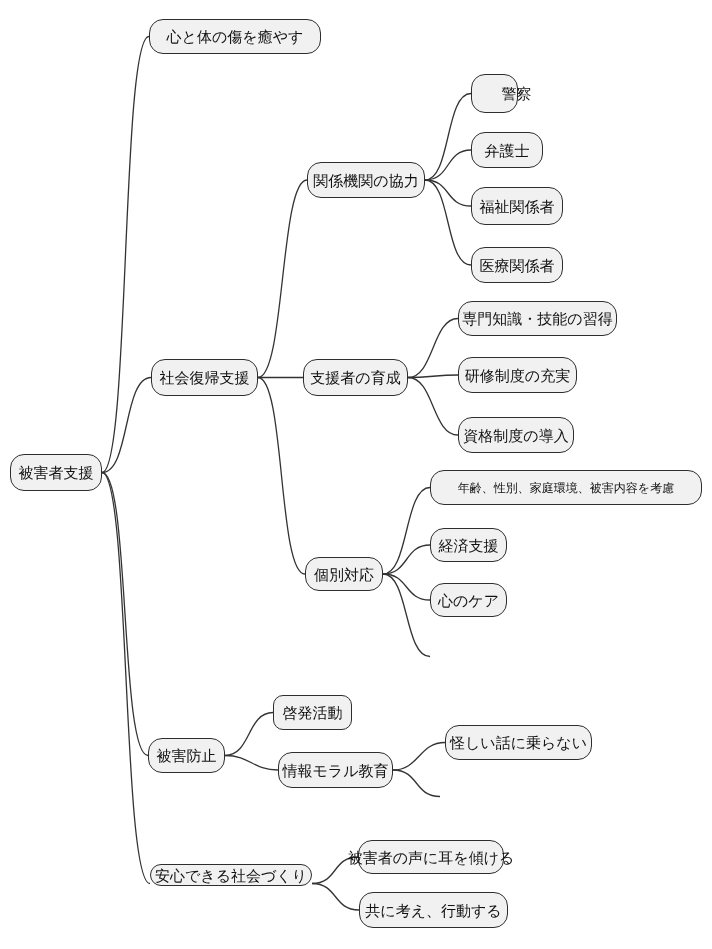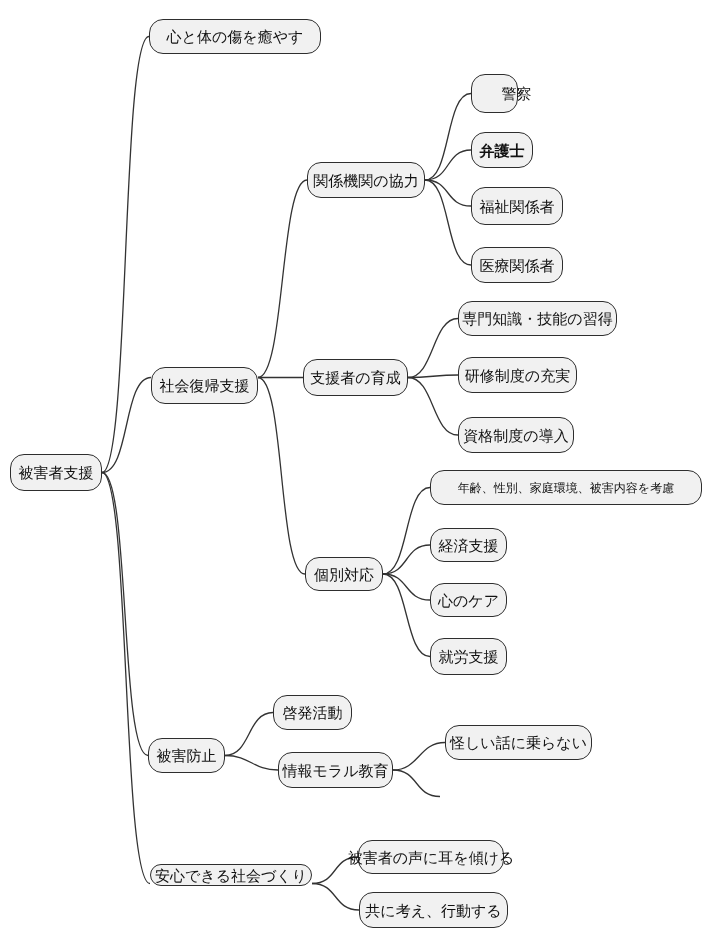--- a/index.html
+++ b/index.html
@@ -53,55 +53,54 @@
     <path d="M393,770 C419,770 419,742.5 445,742.5"></path>
     <path d="M393,770 C419,770 414,796.5 440,796.5"></path>
     <path d="M312,883.5 C338,883.5 332,857 358,857"></path>
     <path d="M312,883.5 C338,883.5 333,910 359,910"></path>
   </svg>
 
   <div class="node" style="left:10px;top:454px;width:92px;height:37px;">被害者支援</div>
 
   <div class="node" style="left:149px;top:19px;width:172px;height:35px;">心と体の傷を癒やす</div>
 
-  <div class="node" style="left:151px;top:359px;width:107px;height:37px;margin-top:8px;">社会復帰支援</div>
+  <div class="node" style="left:151px;top:359px;width:107px;height:37px;">社会復帰支援</div>
 
   <div class="node" style="left:148px;top:738px;width:77px;height:35px;">被害防止</div>
 
   <div class="node" style="left:150px;top:864px;width:162px;height:22px;">安心できる社会づくり</div>
 
   <div class="node" style="left:303px;top:359px;width:105px;height:37px;">支援者の育成</div>
 
   <div class="node" style="left:307px;top:162px;width:118px;height:36px;">関係機関の協力</div>
 
   <div class="node" style="left:305px;top:557px;width:78px;height:34px;">個別対応</div>
 
   <div class="node" style="left:471px;top:74px;width:47px;height:39px;padding-left:44px;">警察</div>
 
-  <div class="node" style="left:471px;top:132px;width:62px;height:36px;font-weight:bold;">弁護士</div>
+  <div class="node" style="left:471px;top:132px;width:72px;height:36px;">弁護士</div>
 
   <div class="node" style="left:471px;top:187px;width:92px;height:38px;">福祉関係者</div>
 
   <div class="node" style="left:471px;top:247px;width:92px;height:36px;">医療関係者</div>
 
   <div class="node" style="left:458px;top:301px;width:159px;height:35px;">専門知識・技能の習得</div>
 
   <div class="node" style="left:458px;top:357px;width:119px;height:36px;">研修制度の充実</div>
 
   <div class="node" style="left:458px;top:417px;width:116px;height:36px;">資格制度の導入</div>
 
   <div class="node" style="left:430px;top:470px;width:272px;height:35px;font-size:12px;">年齢、性別、家庭環境、被害内容を考慮</div>
 
   <div class="node" style="left:430px;top:528px;width:77px;height:34px;">経済支援</div>
 
   <div class="node" style="left:430px;top:583px;width:77px;height:34px;">心のケア</div>
 
-  <div class="node" style="left:430px;top:638px;width:77px;height:37px;">就労支援</div>
 
-  <div class="node" style="left:273px;top:695px;width:79px;height:35px;">啓発活動</div>
+  <div class="node" style="left:273px;top:695px;width:79px;height:35px;border-radius:10px;">啓発活動</div>
 
   <div class="node" style="left:278px;top:752px;width:115px;height:36px;">情報モラル教育</div>
 
   <div class="node" style="left:445px;top:725px;width:147px;height:35px;">怪しい話に乗らない</div>
 
 
   <div class="node" style="left:358px;top:840px;width:146px;height:34px;text-align:right;">被害者の声に耳を傾ける</div>
 
   <div class="node" style="left:359px;top:892px;width:149px;height:36px;">共に考え、行動する</div>
 

